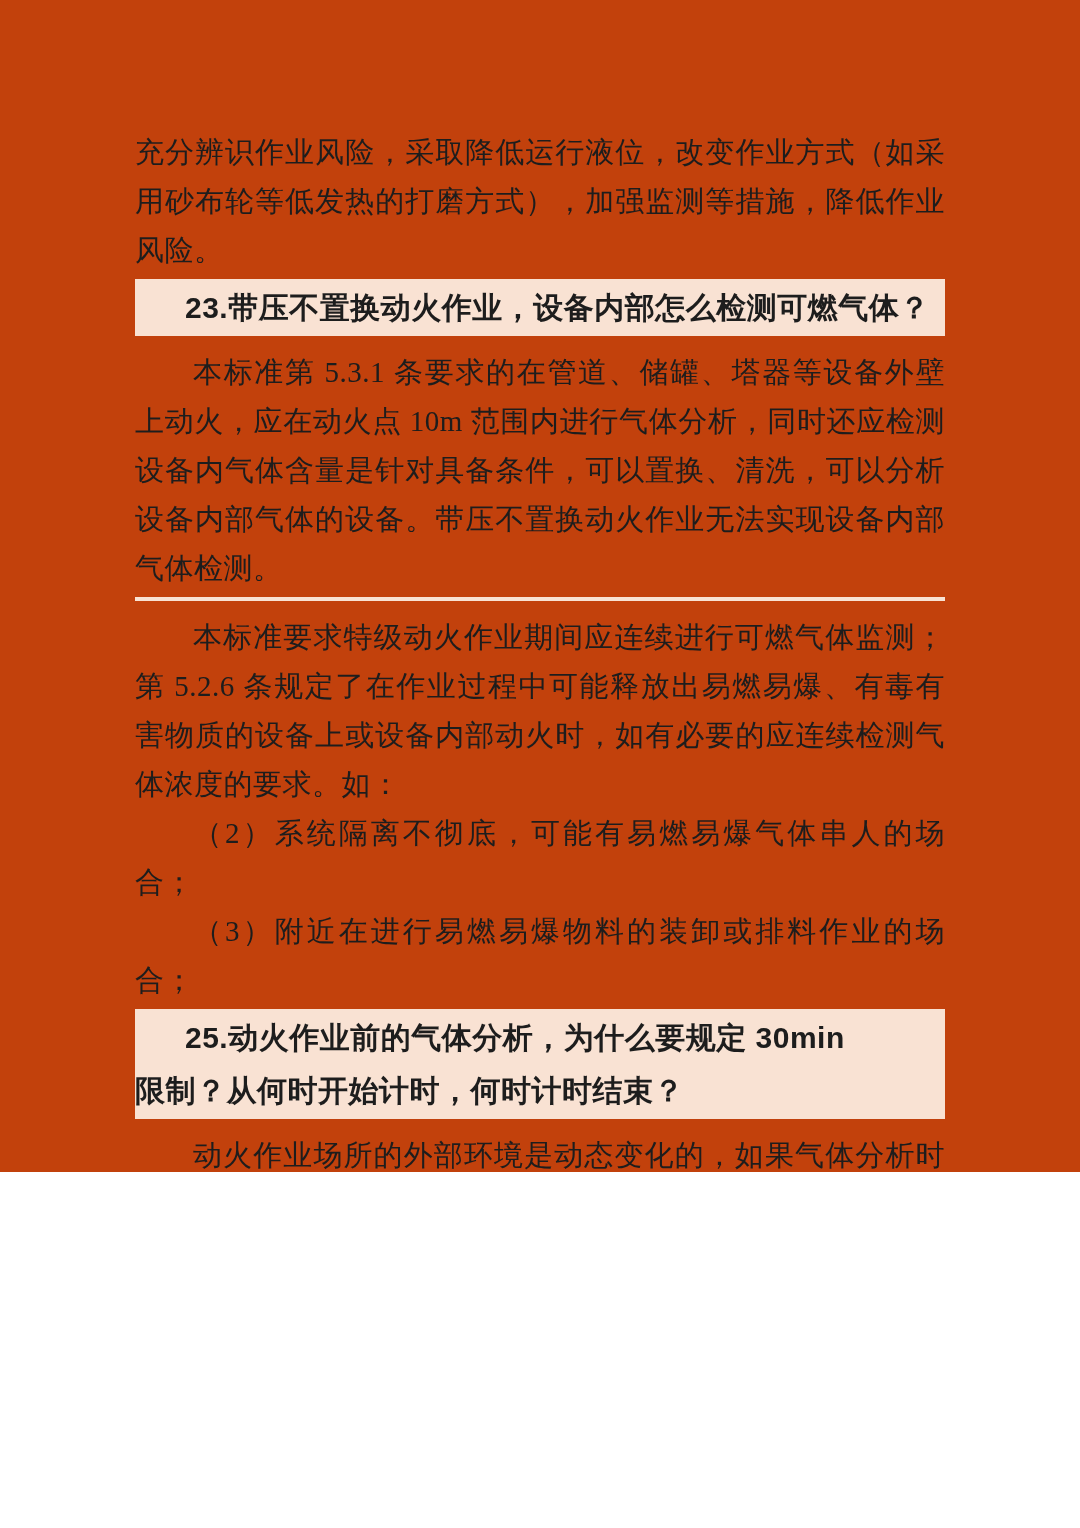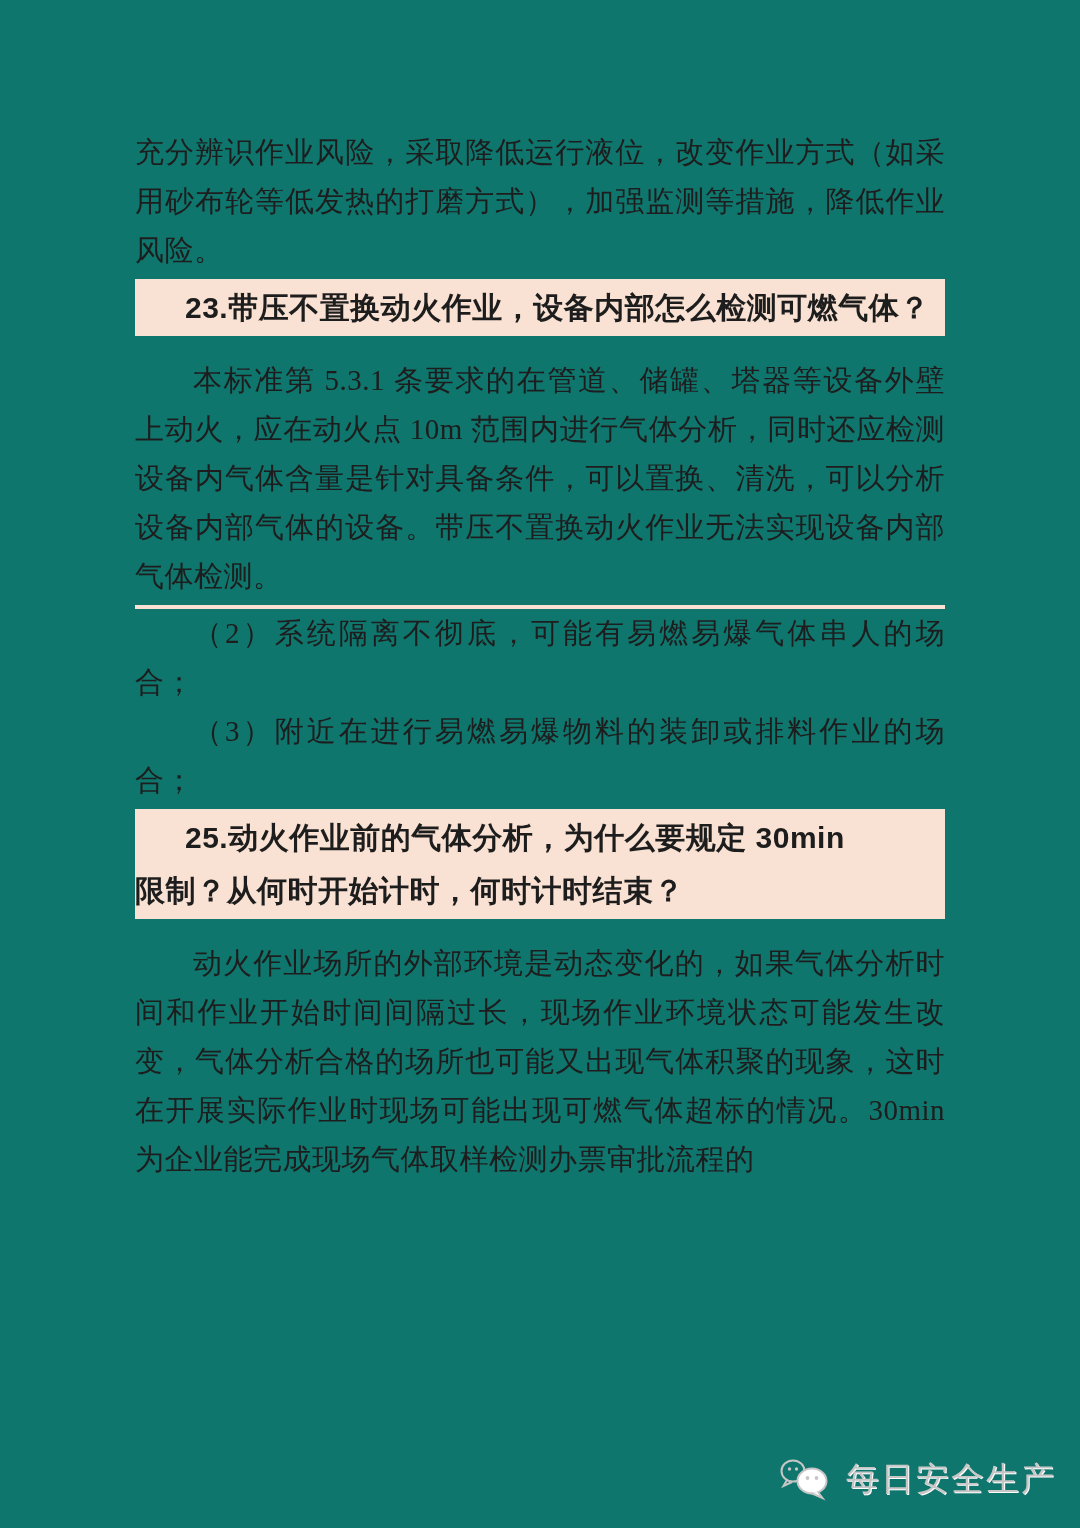--- a/index.html
+++ b/index.html
@@ -1,42 +1,42 @@
 <!DOCTYPE html>
 <html lang="zh" style="--highlight_bar: #f9e2d3; --body_text: #1d1d1d; --watermark_gray: #c6c6c6;"><head>
 <meta charset="utf-8">
 <style>
   html, body { margin: 0; padding: 0; background: #ffffff; }
 
   .page {
     position: relative;
     width: 1080px;
-    height: 1528px;
-    background: #0f766e;
+    height: 1172px;
+    background: #c2410c;
     box-sizing: border-box;
     padding: 128px 135px 0 135px;
     font-family: "Liberation Serif", "DejaVu Serif", serif;
     color: var(--body_text, #1d1d1d);
     overflow: hidden;
   }
 
   .para {
     margin: 0;
     font-size: 29px;
     line-height: 49px;
     text-align: justify;
     text-indent: 2em;
     letter-spacing: 0.5px;
   }
   .para.noindent { text-indent: 0; }
-  .para.after-bar { margin-top: 20px; }
+  .para.after-bar { margin-top: 4px; }
 
   .qbar {
     background: var(--highlight_bar, #f9e2d3);
-    margin: 4px 0 0 0;
+    margin: 4px 0 12px 0;
     padding: 2px 0;
   }
   .qline {
     font-family: "Liberation Sans", "DejaVu Sans", sans-serif;
     font-weight: 700;
     font-size: 30px;
     line-height: 53px;
     letter-spacing: 0.5px;
   }
   .qline.first { text-indent: 50px; }
@@ -65,20 +65,21 @@
 
   <p class="para noindent">充分辨识作业风险，采取降低运行液位，改变作业方式（如采用砂布轮等低发热的打磨方式），加强监测等措施，降低作业风险。</p>
 
   <div class="qbar">
     <div class="qline first">23.带压不置换动火作业，设备内部怎么检测可燃气体？</div>
   </div>
   <p class="para after-bar">本标准第 5.3.1 条要求的在管道、储罐、塔器等设备外壁上动火，应在动火点 10m 范围内进行气体分析，同时还应检测设备内气体含量是针对具备条件，可以置换、清洗，可以分析设备内部气体的设备。带压不置换动火作业无法实现设备内部气体检测。</p>
 
   <div class="qbar">
   </div>
+  <p class="para after-bar">本标准要求特级动火作业期间应连续进行可燃气体监测；第 5.2.6 条规定了在作业过程中可能释放出易燃易爆、有毒有害物质的设备上或设备内部动火时，如有必要的应连续检测气体浓度的要求。如：</p>
   <p class="para">（2）系统隔离不彻底，可能有易燃易爆气体串人的场合；</p>
   <p class="para">（3）附近在进行易燃易爆物料的装卸或排料作业的场合；</p>
 
   <div class="qbar">
     <div class="qline first">25.动火作业前的气体分析，为什么要规定 30min</div>
     <div class="qline">限制？从何时开始计时，何时计时结束？</div>
   </div>
   <p class="para after-bar">动火作业场所的外部环境是动态变化的，如果气体分析时间和作业开始时间间隔过长，现场作业环境状态可能发生改变，气体分析合格的场所也可能又出现气体积聚的现象，这时在开展实际作业时现场可能出现可燃气体超标的情况。30min 为企业能完成现场气体取样检测办票审批流程的</p>
 
   <div class="watermark">

